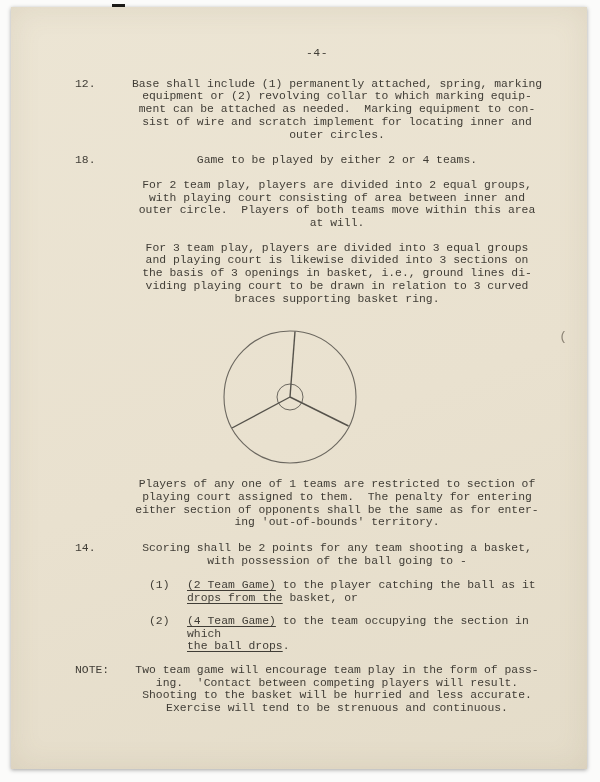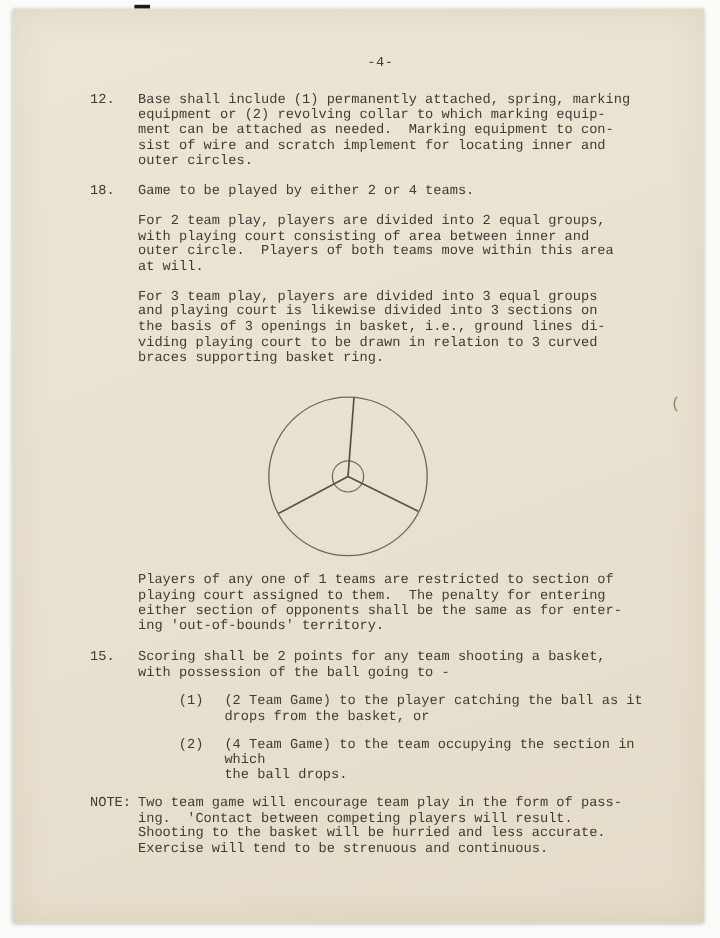--- a/index.html
+++ b/index.html
@@ -35,26 +35,26 @@
     color: #8b8374; font-size: 13px;
   }
   .page-number {
     text-align: center;
     margin-bottom: 18px;
     letter-spacing: 0.5px;
   }
   .item { display: flex; margin-bottom: 13px; }
   .item-num { width: 40px; flex: 0 0 40px; }
   .item-body { flex: 1; }
-  .para { white-space: pre-wrap; margin-bottom: 12px; }
+  .para { white-space: pre-wrap; margin-bottom: 12px; text-align: center; }
   .para:last-child { margin-bottom: 0; }
   .sub-item { display: flex; margin: 0 0 10px 34px; }
   .sub-num { width: 38px; flex: 0 0 38px; }
   .sub-body { flex: 1; white-space: pre-wrap; }
-  .u { text-underline-offset: 2px; }
+  .u { text-decoration: underline; text-underline-offset: 2px; }
   .diagram-wrap { margin: 4px 0 10px 104px; }
   svg { display: block; }
 </style>
 </head>
 <body>
 
 <div class="scan-mark-1"></div>
 <div class="scan-mark-2"></div>
 
 <div class="paper">
@@ -99,21 +99,21 @@
       </div>
 
       <div class="para">Players of any one of 1 teams are restricted to section of
 playing court assigned to them.  The penalty for entering
 either section of opponents shall be the same as for enter-
 ing 'out-of-bounds' territory.</div>
     </div>
   </div>
 
   <div class="item" style="margin-bottom:11px">
-    <div class="item-num">15.</div>
+    <div class="item-num">14.</div>
     <div class="item-body">
       <div class="para">Scoring shall be 2 points for any team shooting a basket,
 with possession of the ball going to -</div>
 
       <div class="sub-item">
         <div class="sub-num">(1)</div>
         <div class="sub-body"><span class="u">(2 Team Game)</span><span> to the player catching the ball as it
 </span><span class="u">drops from the</span><span> basket, or</span></div>
       </div>
 

